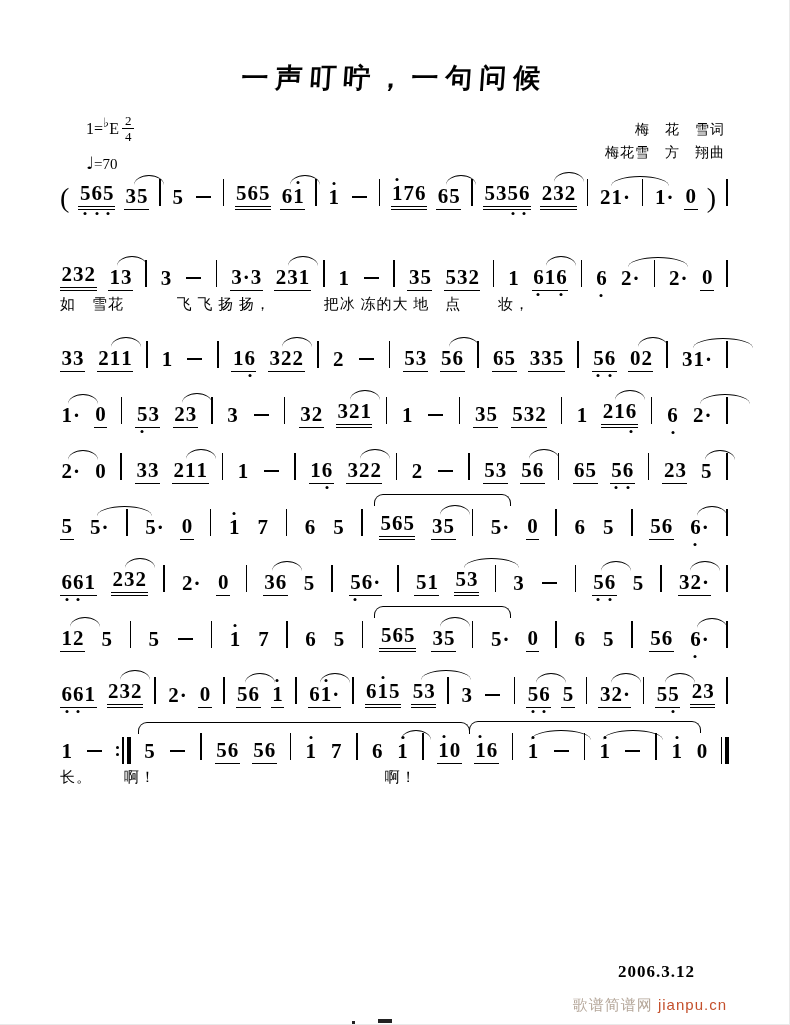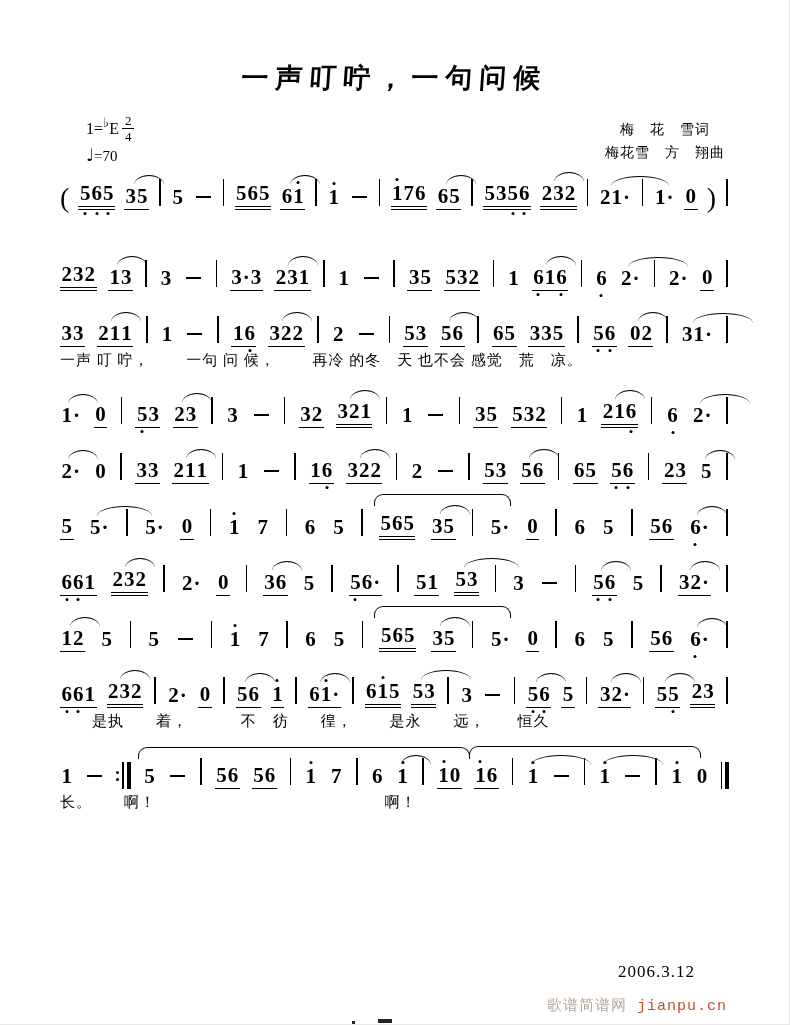--- a/index.html
+++ b/index.html
@@ -8,23 +8,23 @@
          border-right:1px solid #e9e9e9;border-bottom:1px solid #e9e9e9;box-sizing:border-box;}
   
   .title{position:absolute;top:60px;left:0;width:100%;text-align:center;
          font-size:27px;font-weight:bold;letter-spacing:7px;transform:skewX(-4deg);}
   .keysig{position:absolute;top:114px;left:86px;font-size:16px;line-height:20px;}
   .keyline{display:flex;align-items:center;}
   .flat{font-family:"DejaVu Sans",sans-serif;font-size:13px;vertical-align:6px;position:relative;top:-6px;}
   .frac{display:inline-block;text-align:center;line-height:1;font-size:13px;margin-left:3px;vertical-align:middle;}
   .frac .num{display:block;border-bottom:1.3px solid #000;padding:0 3px 1px;}
   .frac .den{display:block;padding-top:1px;}
-  .tempoline{margin-top:2px;font-size:15px;}
+  .tempoline{margin-top:10px;font-size:15px;}
   .qnote{font-family:"DejaVu Sans",sans-serif;font-size:17px;}
-  .credits{position:absolute;top:118px;right:64px;text-align:center;font-size:14px;line-height:23px;letter-spacing:1px;margin-left:36px;}
+  .credits{position:absolute;top:118px;right:64px;text-align:right;font-size:14px;line-height:23px;letter-spacing:1px;margin-left:36px;}
   
   .score{position:absolute;top:167px;left:60px;right:60px;}
   .system{margin-bottom:13px;}
   .notes{display:flex;justify-content:space-between;align-items:flex-end;
          height:43px;font-size:21px;font-weight:bold;line-height:1;}
   .tok{position:relative;display:inline-block;white-space:nowrap;}
   .chs{display:inline-block;padding:0 1px 2px;}
   .chs.b1{border-bottom:1.6px solid #000;}
   .chs.b2{border-bottom:4px double #000;}
   .ch{position:relative;display:inline-block;padding:0 0.5px;}
@@ -44,23 +44,23 @@
   .dbar .vthick{display:inline-block;width:4px;height:27px;background:#000;}
   .rbar{display:inline-flex;align-items:center;gap:3px;}
   .rbar .dots{display:inline-flex;flex-direction:column;gap:4px;}
   .rbar .dots i{width:3px;height:3px;border-radius:50%;background:#000;}
   .rbar .vthin{width:1.6px;height:27px;background:#000;}
   .rbar .vthick{width:4px;height:27px;background:#000;}
   .dash .dashbar{display:inline-block;width:15px;height:2.4px;background:#000;margin:0 2px 8px;}
   .par{font-size:28px;font-weight:normal;transform:translateY(2px);}
   .lyrics{height:21px;margin-top:4px;font-size:15px;letter-spacing:1px;white-space:pre;overflow:hidden;}
   
-  .date{position:absolute;top:962px;right:94px;font-size:17px;font-weight:normal;letter-spacing:1px;}
+  .date{position:absolute;top:962px;right:94px;font-size:17px;font-weight:bold;letter-spacing:1px;}
   .watermark{position:absolute;top:996px;right:62px;font-size:15px;letter-spacing:1px;
-             font-family:Liberation Mono, monospace;}
+             font-family:Liberation Sans, sans-serif;}
   .edge-artifact{position:absolute;top:1018px;left:352px;width:40px;height:7px;overflow:hidden;}
   .edge-artifact i{position:absolute;background:#222;}
   .edge-artifact .a1{left:0;top:3px;width:3px;height:4px;}
   .edge-artifact .a2{left:26px;top:1px;width:14px;height:4px;}
 </style>
 </head>
 <body>
 
 <div class="sheet">
 
@@ -137,20 +137,21 @@
           <span class="tok"><span class="chs"><span class="ch">1</span></span></span>
           <span class="tok"><span class="chs b1"><span class="ch ld">6</span><span class="ch">1</span><span class="ch ld">6</span></span><i class="arc"></i></span>
           <span class="tok barline"><i class="vthin"></i></span>
           <span class="tok"><span class="chs"><span class="ch ld">6</span></span></span>
           <span class="tok"><span class="chs"><span class="ch">2</span><span class="ch">·</span></span><i class="arc" style="width: 60px;"></i></span>
           <span class="tok barline"><i class="vthin"></i></span>
           <span class="tok"><span class="chs"><span class="ch">2</span><span class="ch">·</span></span></span>
           <span class="tok"><span class="chs b1"><span class="ch">0</span></span></span>
           <span class="tok barline"><i class="vthin"></i></span>
         </div>
+        <div class="lyrics">如　雪花　　　 飞 飞 扬 扬，　　　 把冰 冻的大 地　点　　 妆，</div>
       </div>
       <div class="system">
         <div class="notes">
           <span class="tok"><span class="chs b1"><span class="ch">3</span><span class="ch">3</span></span></span>
           <span class="tok"><span class="chs b1"><span class="ch">2</span><span class="ch">1</span><span class="ch">1</span></span><i class="arc"></i></span>
           <span class="tok barline"><i class="vthin"></i></span>
           <span class="tok"><span class="chs"><span class="ch">1</span></span></span>
           <span class="tok dash"><i class="dashbar"></i></span>
           <span class="tok barline"><i class="vthin"></i></span>
           <span class="tok"><span class="chs b1"><span class="ch">1</span><span class="ch ld">6</span></span></span>
@@ -164,21 +165,20 @@
           <span class="tok barline"><i class="vthin"></i></span>
           <span class="tok"><span class="chs b1"><span class="ch">6</span><span class="ch">5</span></span></span>
           <span class="tok"><span class="chs b1"><span class="ch">3</span><span class="ch">3</span><span class="ch">5</span></span></span>
           <span class="tok barline"><i class="vthin"></i></span>
           <span class="tok"><span class="chs b1"><span class="ch ld">5</span><span class="ch ld">6</span></span></span>
           <span class="tok"><span class="chs b1"><span class="ch">0</span><span class="ch">2</span></span><i class="arc"></i></span>
           <span class="tok barline"><i class="vthin"></i></span>
           <span class="tok"><span class="chs"><span class="ch">3</span><span class="ch">1</span><span class="ch">·</span></span><i class="arc" style="width: 60px;"></i></span>
           <span class="tok barline"><i class="vthin"></i></span>
         </div>
-        <div class="lyrics">一声 叮 咛，　　 一句 问 候，　　 再冷 的冬　天 也不会 感觉　荒　凉。</div>
       </div>
       <div class="system">
         <div class="notes">
           <span class="tok"><span class="chs"><span class="ch">1</span><span class="ch">·</span></span><i class="arc"></i></span>
           <span class="tok"><span class="chs b1"><span class="ch">0</span></span></span>
           <span class="tok barline"><i class="vthin"></i></span>
           <span class="tok"><span class="chs b1"><span class="ch ld">5</span><span class="ch">3</span></span></span>
           <span class="tok"><span class="chs b1"><span class="ch">2</span><span class="ch">3</span></span><i class="arc"></i></span>
           <span class="tok barline"><i class="vthin"></i></span>
           <span class="tok"><span class="chs"><span class="ch">3</span></span></span>
@@ -332,21 +332,20 @@
           <span class="tok barline"><i class="vthin"></i></span>
           <span class="tok"><span class="chs b1"><span class="ch ld">5</span><span class="ch ld">6</span></span><i class="arc"></i></span>
           <span class="tok"><span class="chs b1"><span class="ch">5</span></span></span>
           <span class="tok barline"><i class="vthin"></i></span>
           <span class="tok"><span class="chs b1"><span class="ch">3</span><span class="ch">2</span><span class="ch">·</span></span><i class="arc"></i></span>
           <span class="tok barline"><i class="vthin"></i></span>
           <span class="tok"><span class="chs b1"><span class="ch">5</span><span class="ch ld">5</span></span><i class="arc"></i></span>
           <span class="tok"><span class="chs b2"><span class="ch">2</span><span class="ch">3</span></span></span>
           <span class="tok barline"><i class="vthin"></i></span>
         </div>
-        <div class="lyrics">　　是执　　着，　　　 不　彷　　徨，　　 是永　　远，　　恒久</div>
       </div>
       <div class="system">
         <div class="notes">
           <span class="tok"><span class="chs"><span class="ch">1</span></span></span>
           <span class="tok dash"><i class="dashbar"></i></span>
           <span class="tok rbar">
             <span class="dots">
               <i></i>
               <i></i>
             </span>

